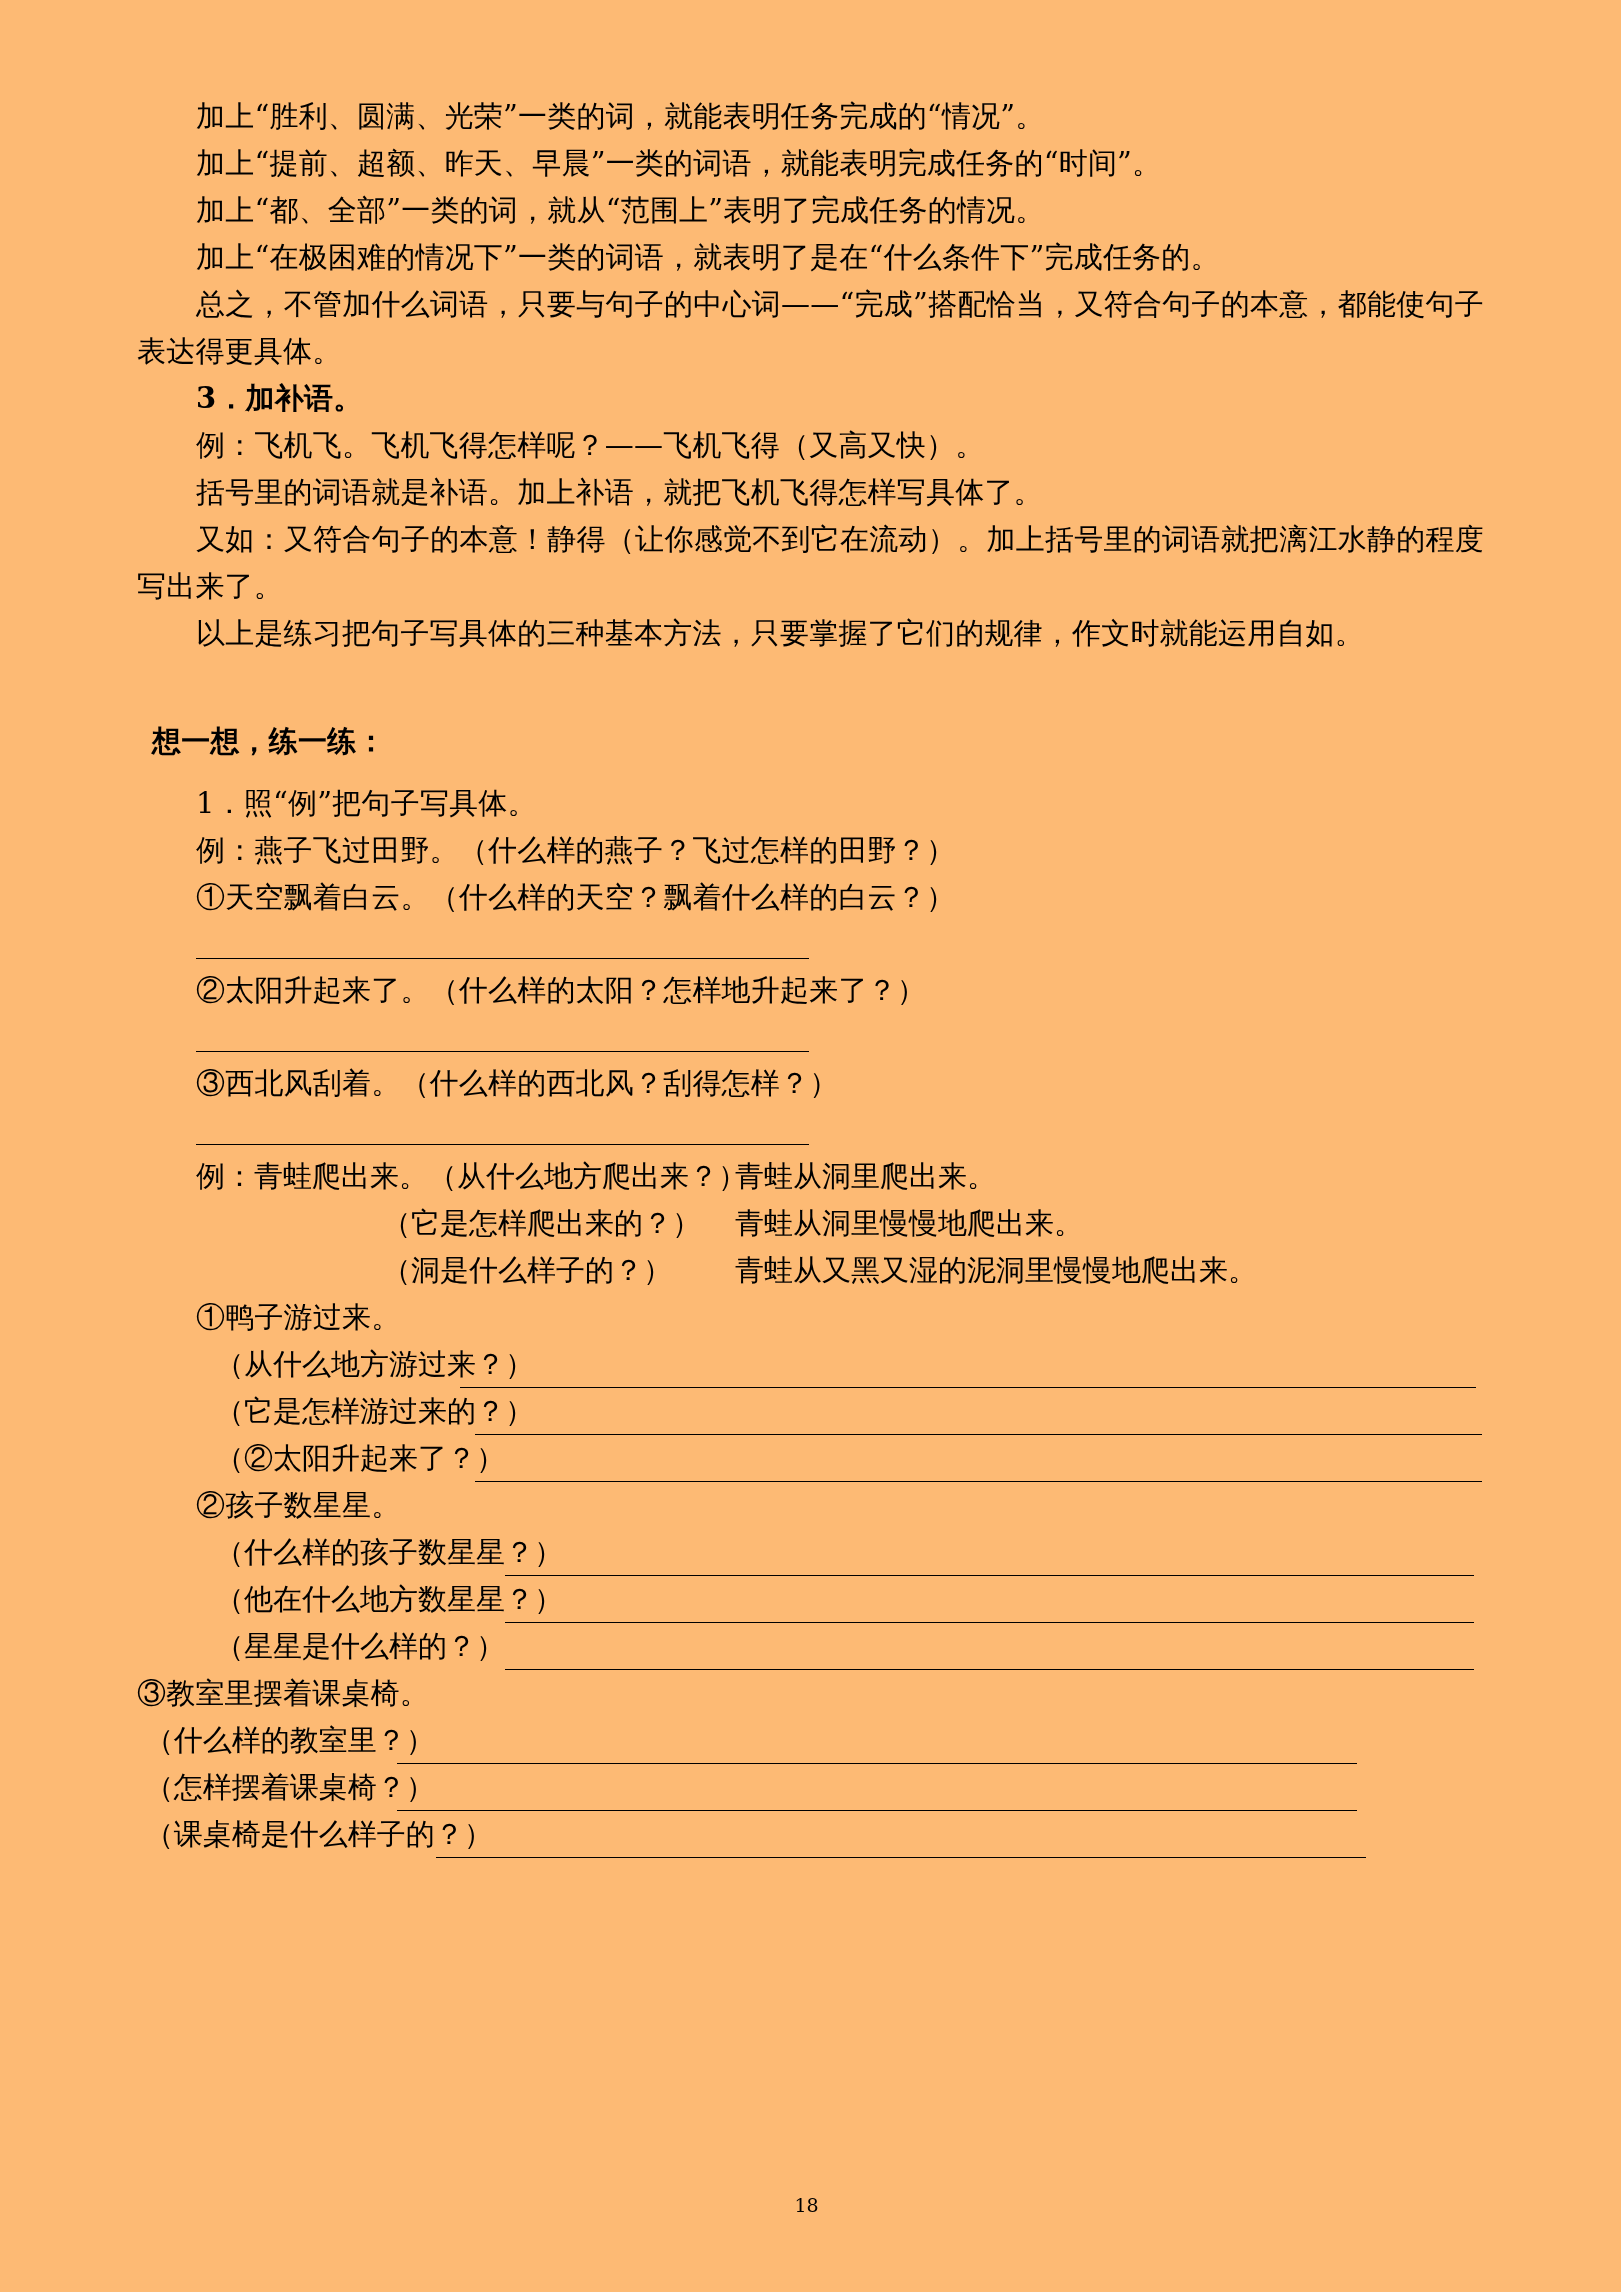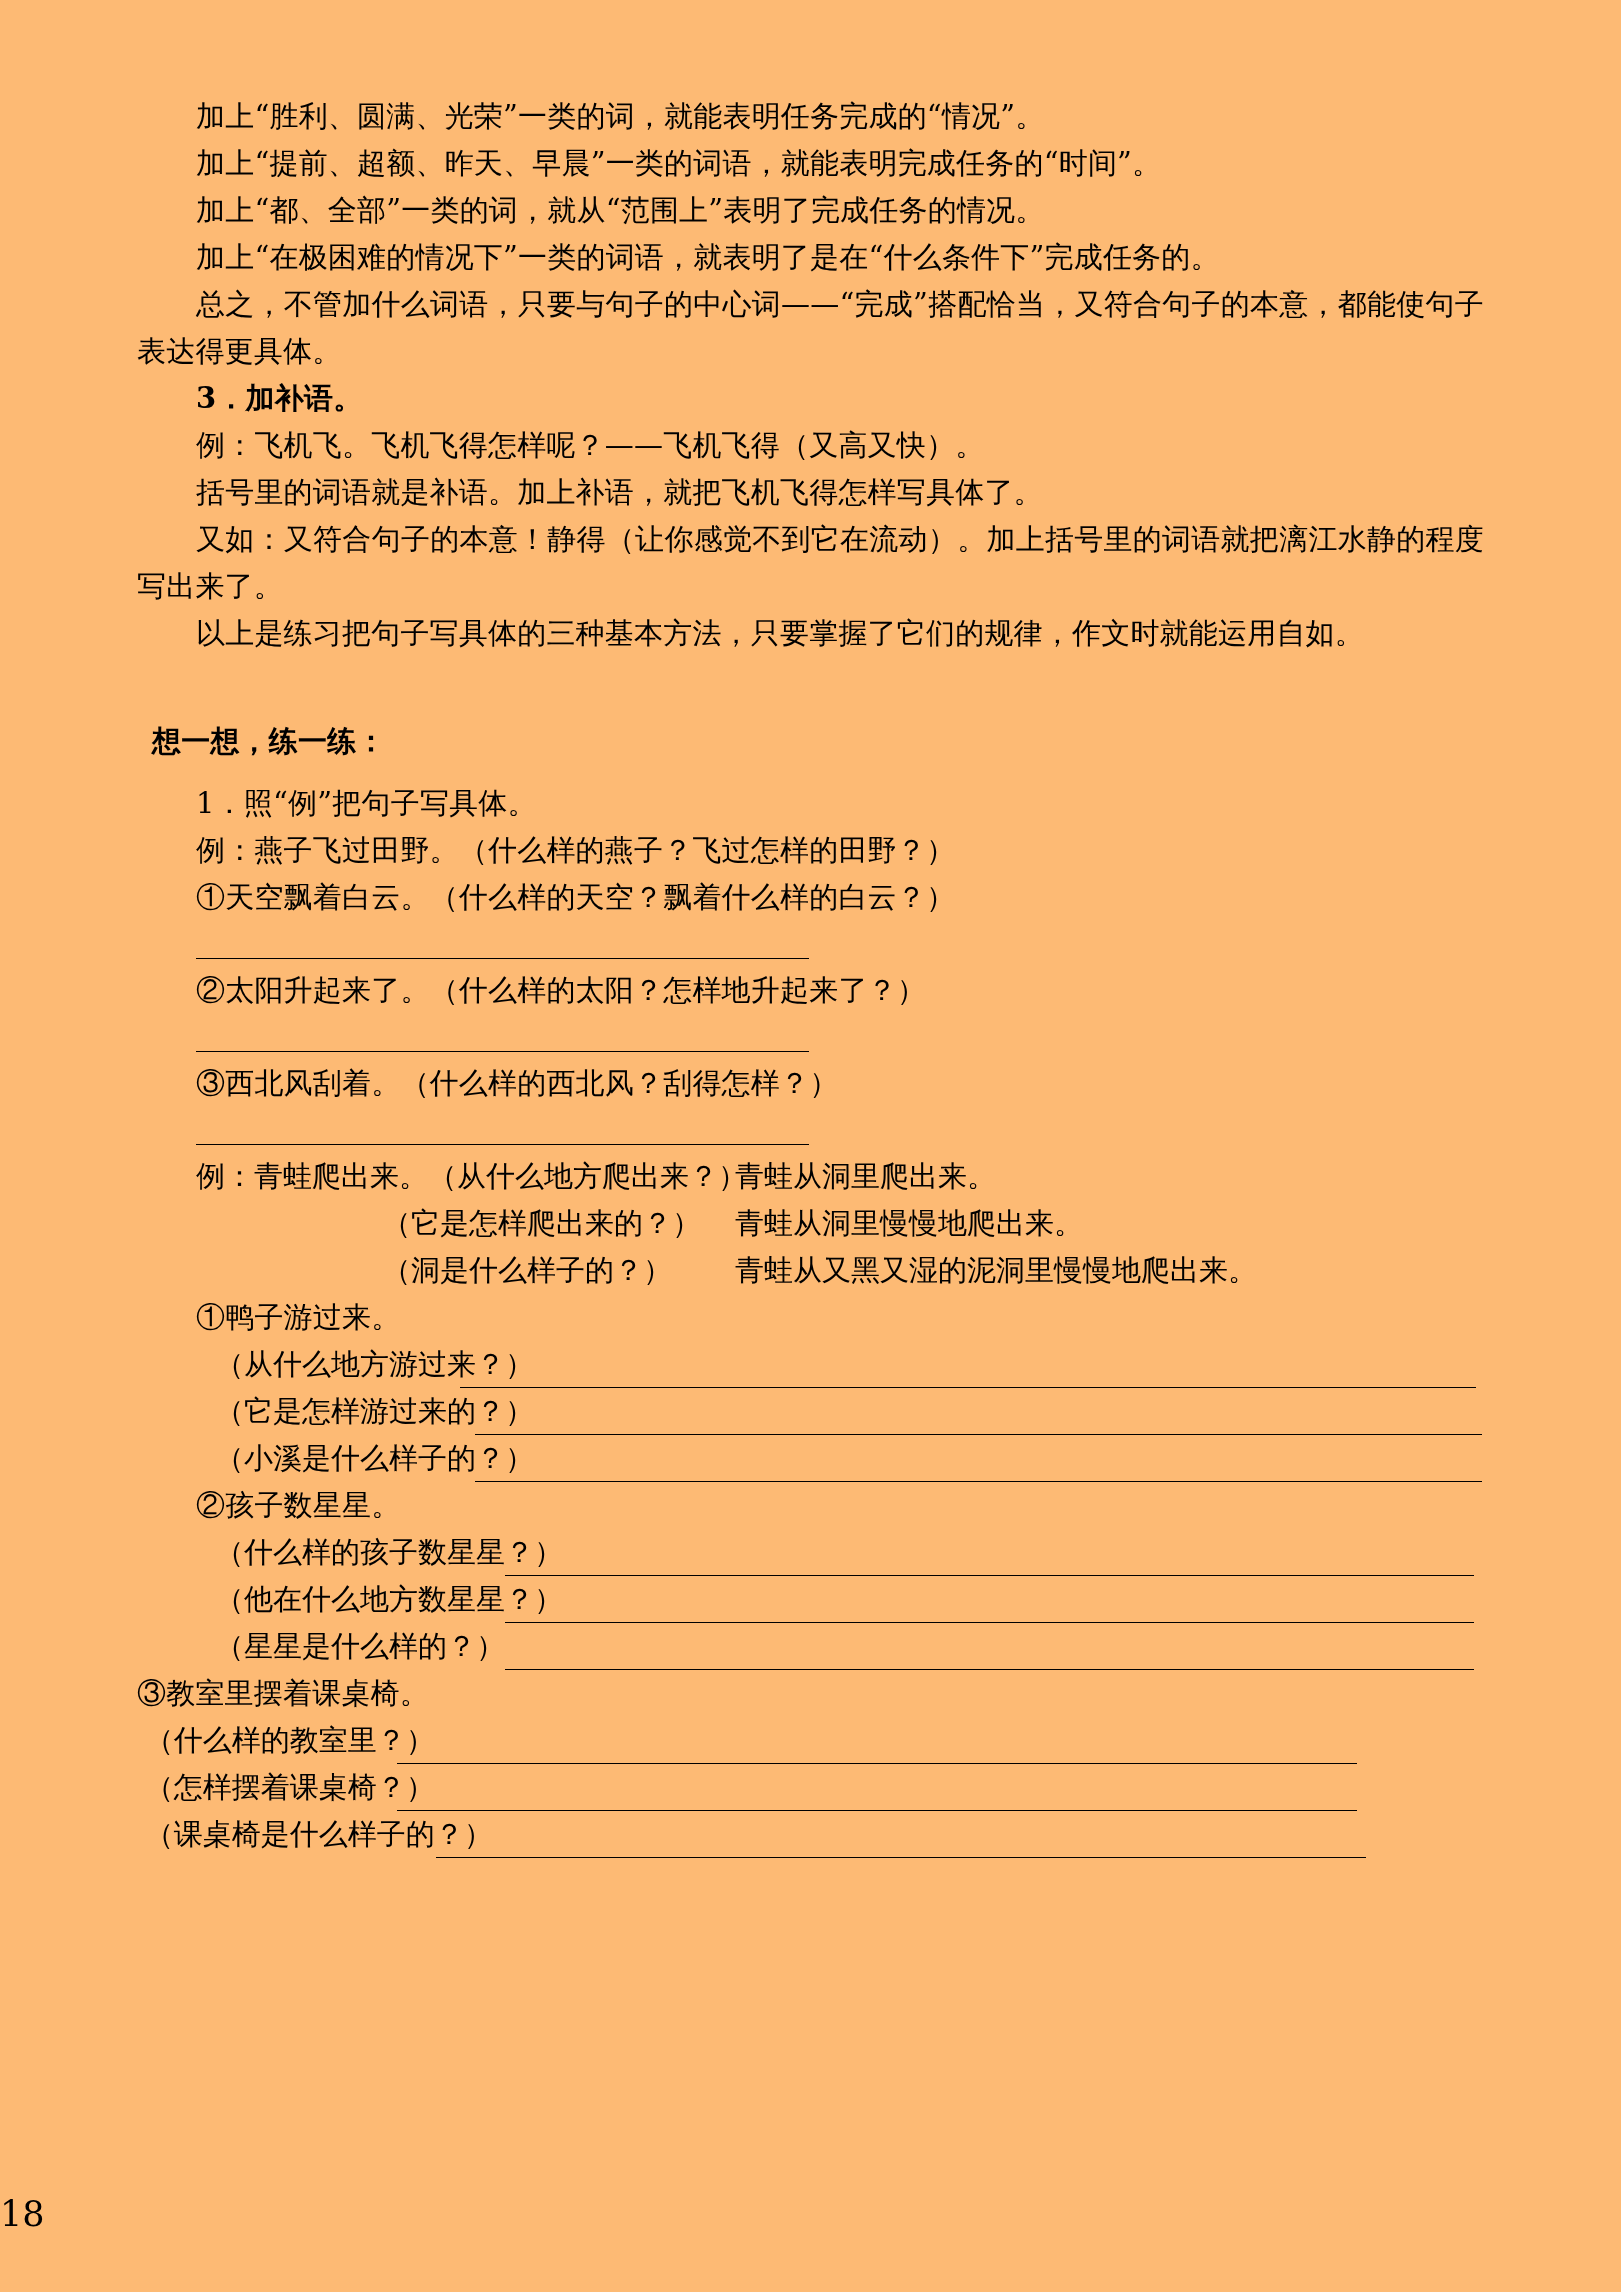--- a/index.html
+++ b/index.html
@@ -82,21 +82,22 @@
     flex: 1 1 auto;
     border-bottom: 1.6px solid #000;
     height: 37px;
   }
 
   .page-number {
     position: absolute;
     left: 0;
     right: 8px;
     top: 2194px;
-    font-size: 35px;
+    text-align: center;
+    font-size: 19px;
     font-family: "DejaVu Serif", "Liberation Serif", serif;
   }
 </style>
 </head>
 <body>
 
 <div id="page">
   <div class="content">
 
     <p class="p indent2">加上“胜利、圆满、光荣”一类的词，就能表明任务完成的“情况”。</p>
@@ -148,21 +149,21 @@
     <p class="p indent2">①鸭子游过来。</p>
     <div class="qa-row">
       <span class="qa-q" style="width:323px; padding-left:78px; box-sizing:border-box;">（从什么地方游过来？）</span>
       <span class="qa-line" style="margin-right:7.8px;"></span>
     </div>
     <div class="qa-row">
       <span class="qa-q" style="width:338px; padding-left:78px; box-sizing:border-box;">（它是怎样游过来的？）</span>
       <span class="qa-line" style="margin-right:2px;"></span>
     </div>
     <div class="qa-row">
-      <span class="qa-q" style="width:338px; padding-left:78px; box-sizing:border-box;">（小溪是什么样子的？）</span>
+      <span class="qa-q" style="width:338px; padding-left:78px; box-sizing:border-box;">（②太阳升起来了？）</span>
       <span class="qa-line" style="margin-right:2px;"></span>
     </div>
 
     <p class="p indent2">②孩子数星星。</p>
     <div class="qa-row">
       <span class="qa-q" style="width:368px; padding-left:78px; box-sizing:border-box;">（什么样的孩子数星星？）</span>
       <span class="qa-line" style="margin-right:9.8px;"></span>
     </div>
     <div class="qa-row">
       <span class="qa-q" style="width:368px; padding-left:78px; box-sizing:border-box;">（他在什么地方数星星？）</span>

